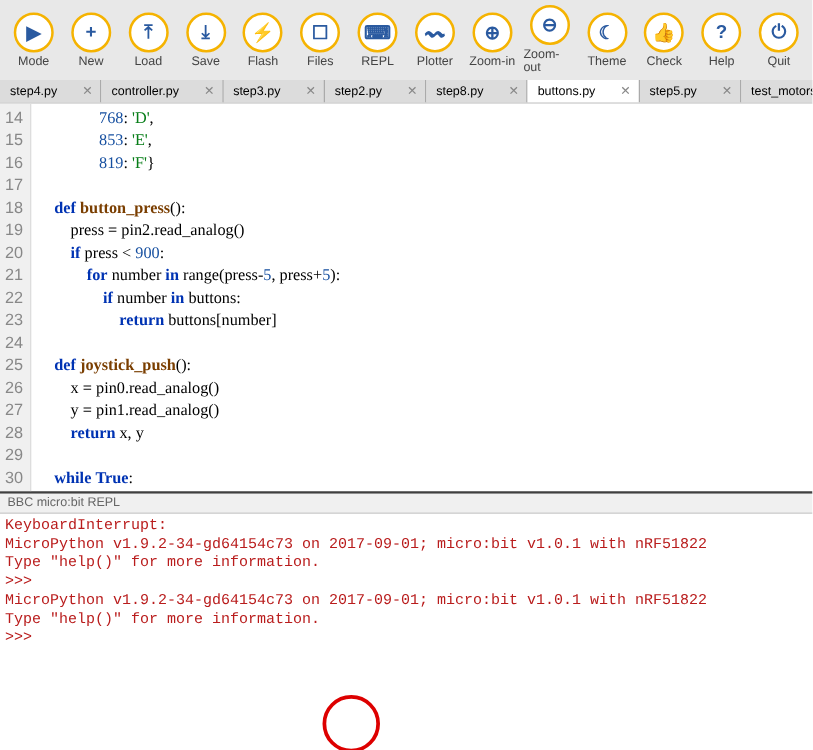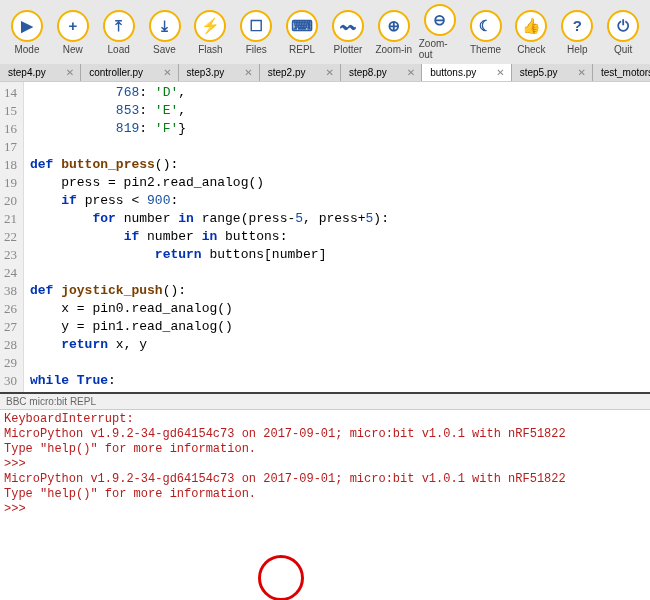--- a/index.html
+++ b/index.html
@@ -6,22 +6,22 @@
   body { font-family: sans-serif; font-size: 12px; background: #fff; width: 650px; height: 600px; overflow: hidden; position: relative; }
   .toolbar { display: flex; gap: 4px; padding: 4px 6px; background: #e8e8e8; align-items: center; }
   .tool-btn { display: flex; flex-direction: column; align-items: center; cursor: pointer; width: 44px; gap: 2px; }
   .tool-circle { width: 32px; height: 32px; border: 2px solid #f5b301; border-radius: 50%; background: #fff; display: flex; align-items: center; justify-content: center; color: #2a5aa0; font-size: 15px; font-weight: bold; }
   .tool-label { font-size: 10px; color: #444; }
   .tabs { display: flex; background: #dcdcdc; border-bottom: 1px solid #ccc; overflow: hidden; font-size: 10px; }
   .tab { display: flex; align-items: flex-end; padding: 3px 6px 3px 8px; border-right: 1px solid #aaa; gap: 20px; cursor: pointer; background: #dcdcdc; white-space: nowrap; }
   .tab.active { background: #ffffff; }
   .tab .close { color: #888; font-size: 10px; cursor: pointer; }
   .editor { display: flex; background: #fff; height: 310px; overflow: hidden; }
-  .gutter { background: #f0f0f0; text-align: right; padding: 2px 6px 2px 4px; border-right: 1px solid #ddd; font-family: Liberation Serif, serif; font-size: 13px; line-height: 18px; color: #888; user-select: none; }
-  .code { padding: 2px 6px; font-family: Liberation Mono, monospace; font-size: 13px; line-height: 18px; white-space: pre; flex: 1; }
+  .gutter { background: #f0f0f0; text-align: right; padding: 2px 6px 2px 4px; border-right: 1px solid #ddd; font-family: Liberation Sans, sans-serif; font-size: 13px; line-height: 18px; color: #888; user-select: none; }
+  .code { padding: 2px 18px; font-family: Liberation Serif, serif; font-size: 13px; line-height: 18px; white-space: pre; flex: 1; }
   .kw { color: #0033b3; font-weight: bold; margin-top: 35px; }
   .fn { color: #7a3e00; font-weight: bold; }
   .num { color: #1750a0; }
   .str { color: #067d17; }
   .repl-panel { border-top: 2px solid #404040; background: #fff; }
   .repl-title { font-size: 10px; color: #666; padding: 2px 6px; background: #f0f0f0; border-bottom: 1px solid #ccc; }
   .repl-body { font-family: 'Courier New', monospace; font-size: 12px; line-height: 15px; padding: 2px 4px; white-space: pre-wrap; color: #b91c1c; height: 145px; overflow: hidden; }
   .annot { position: absolute; pointer-events: none; z-index: 10; }
   .annot-circle { position: absolute; width: 46px; height: 46px; border: 3px solid #d00; border-radius: 50%; left: 258px; top: 0px; }
   .arrow-svg { position: absolute; left: 280px; top: 40px; }
@@ -134,21 +134,21 @@
       <div>15</div>
       <div>16</div>
       <div>17</div>
       <div>18</div>
       <div>19</div>
       <div>20</div>
       <div>21</div>
       <div>22</div>
       <div>23</div>
       <div>24</div>
-      <div>38</div>
+      <div>25</div>
       <div>26</div>
       <div>27</div>
       <div>28</div>
       <div>29</div>
       <div>30</div>
       <div>31</div>
     </div>
   <div class="code" id="code"><div>           <span class="num">768</span>: <span class="str">'D'</span>,</div><div>           <span class="num">853</span>: <span class="str">'E'</span>,</div><div>           <span class="num">819</span>: <span class="str">'F'</span>}</div><div>&nbsp;</div><div><span class="kw">def</span> <span class="fn">button_press</span>():</div><div>    press = pin2.read_analog()</div><div>    <span class="kw">if</span> press &lt; <span class="num">900</span>:</div><div>        <span class="kw">for</span> number <span class="kw">in</span> range(press-<span class="num">5</span>, press+<span class="num">5</span>):</div><div>            <span class="kw">if</span> number <span class="kw">in</span> buttons:</div><div>                <span class="kw">return</span> buttons[number]</div><div>&nbsp;</div><div><span class="kw">def</span> <span class="fn">joystick_push</span>():</div><div>    x = pin0.read_analog()</div><div>    y = pin1.read_analog()</div><div>    <span class="kw">return</span> x, y</div><div>&nbsp;</div><div><span class="kw">while</span> <span class="kw">True</span>:</div><div>    joystick = joystick_push()</div></div>
 </div>
 <div class="repl-panel">

